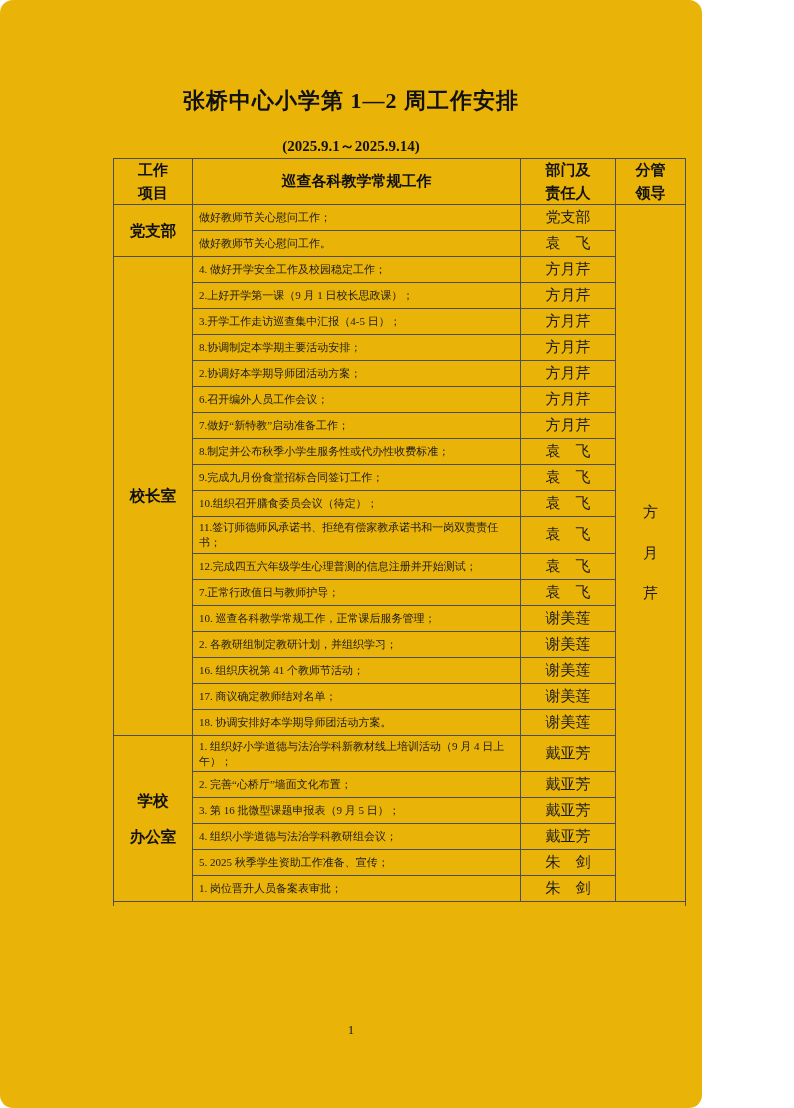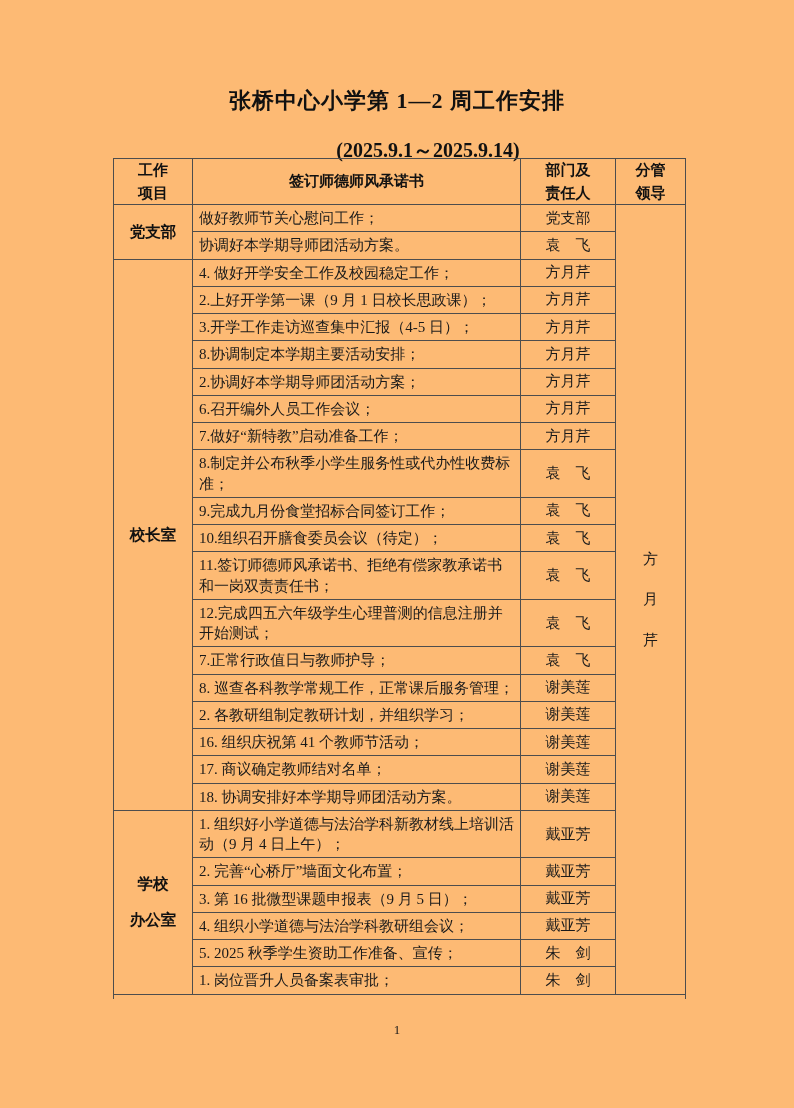--- a/index.html
+++ b/index.html
@@ -8,46 +8,46 @@
     background: #ffffff;
   }
   body {
     width: 794px;
     height: 1108px;
     font-family: "Liberation Serif", "DejaVu Serif", serif;
     color: #1a1a1a;
   }
   .page {
     position: relative;
-    width: 794px;
+    width: 702px;
     height: 1108px;
-    background: #fdba74;
+    background: #eab308;
     overflow: hidden;
+    border-radius: 13px;
   }
   .doc-title {
     position: absolute;
     top: 86px;
     left: 0;
     width: 100%;
     text-align: center;
     font-size: 22px;
     font-weight: bold;
     color: #111111;
     letter-spacing: 1px;
   }
   .doc-subtitle {
     position: absolute;
     top: 137px;
     left: 0;
     width: 100%;
     text-align: center;
-    font-size: 20px;
-    font-weight: bold;
-    color: #111111;
-    margin-left: 31px;
+    font-size: 15px;
+    font-weight: bold;
+    color: #111111;
   }
   .table-wrap {
     position: absolute;
     top: 158px;
     left: 113px;
   }
   
   .table-wrap::before, .table-wrap::after {
     content: "";
     position: absolute;
@@ -83,21 +83,21 @@
     font-weight: bold;
     font-size: 15.5px;
     text-align: center;
     vertical-align: middle;
     white-space: pre-line;
     line-height: 2.3;
     color: #111111;
     padding: 2px;
   }
   .task-cell {
-    font-size: 15px;
+    font-size: 11px;
     line-height: 1.35;
     vertical-align: middle;
     padding: 3px 6px;
   }
   .owner-cell {
     font-size: 15px;
     text-align: center;
     vertical-align: middle;
     padding: 3px 2px;
   }
@@ -133,38 +133,38 @@
       <colgroup>
         <col style="width:79px">
         <col style="width:328px">
         <col style="width:95px">
         <col style="width:70px">
       </colgroup>
       <thead>
         <tr>
           <th>工作
 项目</th>
-          <th>签订师德师风承诺书</th>
+          <th>巡查各科教学常规工作</th>
           <th>部门及
 责任人</th>
           <th>分管
 领导</th>
         </tr>
       </thead>
       <tbody>
           <tr>
             <td class="section-cell" rowspan="2">党支部</td>
             <td class="task-cell">做好教师节关心慰问工作；</td>
             <td class="owner-cell">党支部</td>
             <td class="leader-cell no-bottom" rowspan="26">方
 月
 芹</td>
           </tr>
           <tr>
-            <td class="task-cell">协调好本学期导师团活动方案。</td>
+            <td class="task-cell">做好教师节关心慰问工作。</td>
             <td class="owner-cell">袁　飞</td>
           </tr>
           <tr>
             <td class="section-cell" rowspan="18">校长室</td>
             <td class="task-cell">4. 做好开学安全工作及校园稳定工作；</td>
             <td class="owner-cell">方月芹</td>
           </tr>
           <tr>
             <td class="task-cell">2.上好开学第一课（9 月 1 日校长思政课）；</td>
             <td class="owner-cell">方月芹</td>
@@ -207,21 +207,21 @@
           </tr>
           <tr>
             <td class="task-cell">12.完成四五六年级学生心理普测的信息注册并开始测试；</td>
             <td class="owner-cell">袁　飞</td>
           </tr>
           <tr>
             <td class="task-cell">7.正常行政值日与教师护导；</td>
             <td class="owner-cell">袁　飞</td>
           </tr>
           <tr>
-            <td class="task-cell">8. 巡查各科教学常规工作，正常课后服务管理；</td>
+            <td class="task-cell">10. 巡查各科教学常规工作，正常课后服务管理；</td>
             <td class="owner-cell">谢美莲</td>
           </tr>
           <tr>
             <td class="task-cell">2. 各教研组制定教研计划，并组织学习；</td>
             <td class="owner-cell">谢美莲</td>
           </tr>
           <tr>
             <td class="task-cell">16. 组织庆祝第 41 个教师节活动；</td>
             <td class="owner-cell">谢美莲</td>
           </tr>

